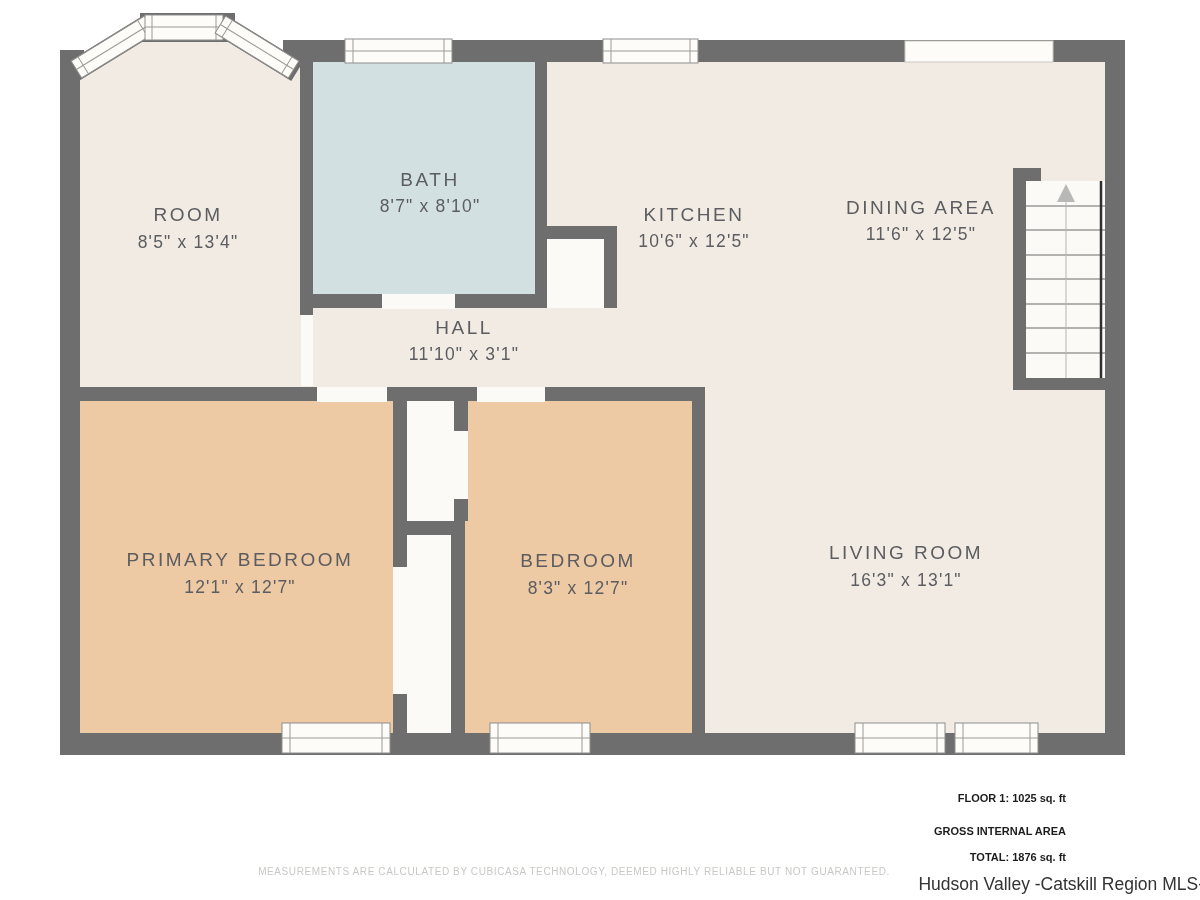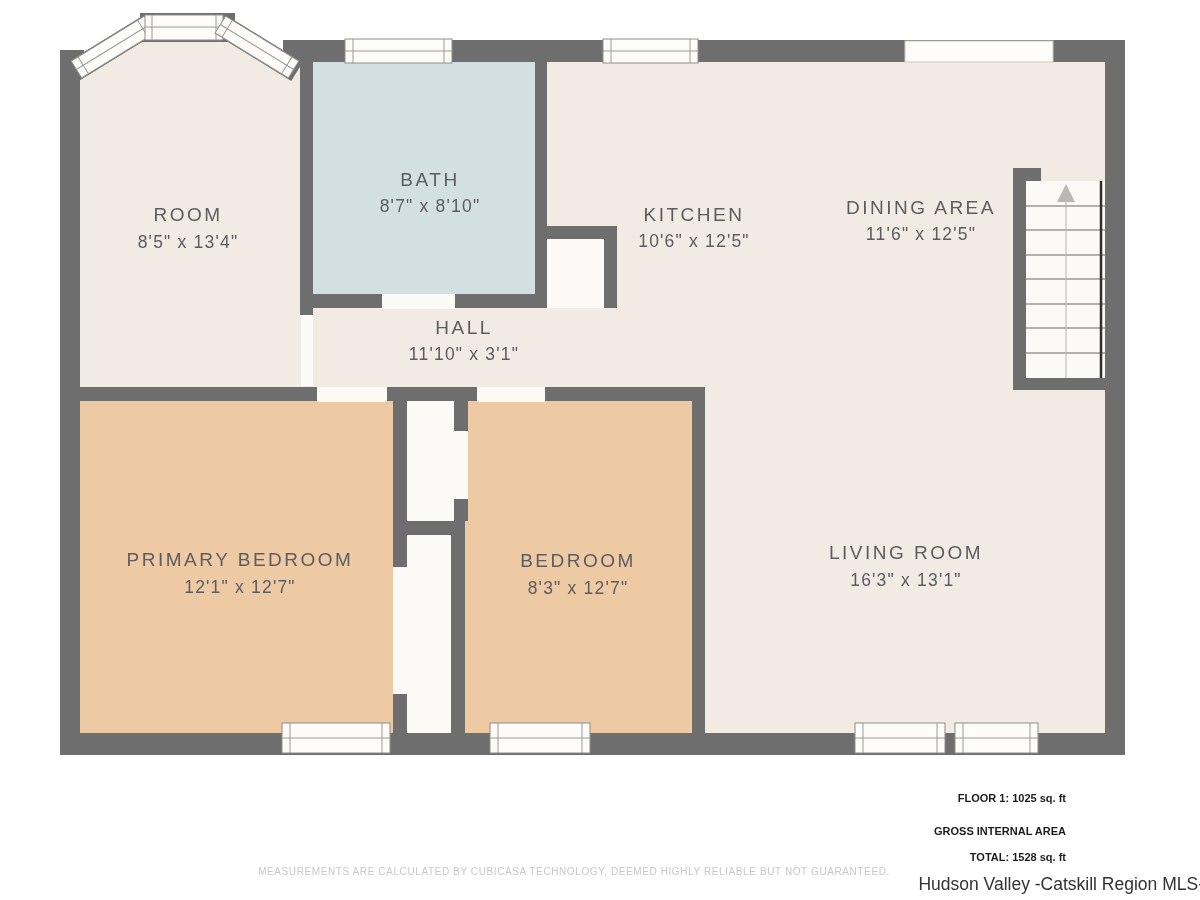--- a/index.html
+++ b/index.html
@@ -221,15 +221,15 @@
     <g>
       <text class="room-name" x="906" y="559">LIVING ROOM</text>
       <text class="room-dims" x="906" y="586">16'3" x 13'1"</text>
     </g>
   </g>
 </svg>
 </div>
 
 <div class="footer footer-line" style="top:825px">GROSS INTERNAL AREA</div>
 <div class="footer footer-line" style="top:792px">FLOOR 1: 1025 sq. ft</div>
-<div class="footer footer-line" style="top:851px">TOTAL: 1528 sq. ft</div>
+<div class="footer footer-line" style="top:851px">TOTAL: 1876 sq. ft</div>
 <div class="disclaimer">MEASUREMENTS ARE CALCULATED BY CUBICASA TECHNOLOGY, DEEMED HIGHLY RELIABLE BUT NOT GUARANTEED.</div>
 <div class="watermark">Hudson Valley -Catskill Region MLS-</div>
 
 </body></html>

